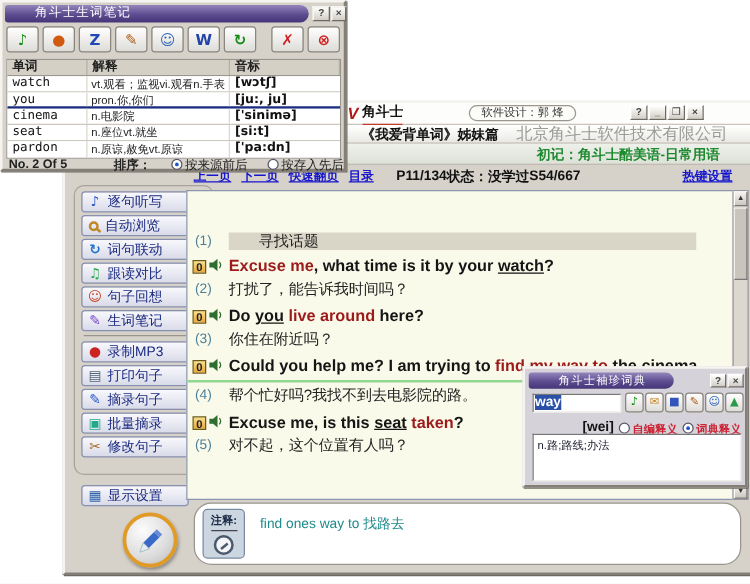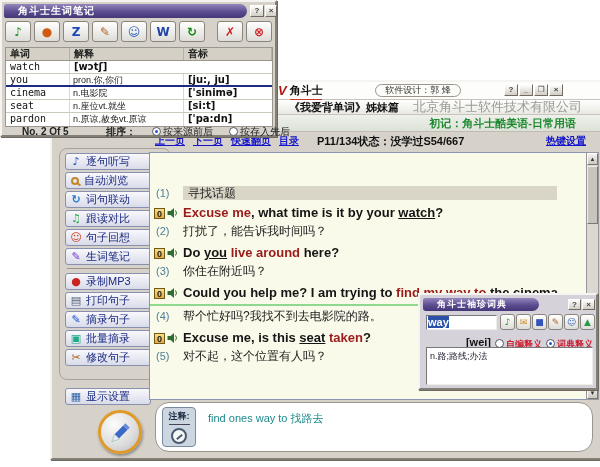--- a/index.html
+++ b/index.html
@@ -1,35 +1,35 @@
 <!DOCTYPE html>
 <html><head>
 <meta charset="utf-8">
 <style>
 *{margin:0;padding:0;box-sizing:border-box}
 body{background:#fff;font-family:"Liberation Sans","DejaVu Sans",sans-serif}
 #canvas{position:relative;width:600px;height:467px;background:#fff;overflow:hidden}
 .win{position:absolute;background:#d6d2ca;border-top:2px solid #f6f4f0;border-left:2px solid #f6f4f0;border-right:2px solid #837f77;border-bottom:2px solid #837f77;box-shadow:1px 1px 0 #6e6a62}
-.pbar{position:absolute;background:linear-gradient(180deg,#9486bc 0%,#5c4c90 55%,#453678 100%);border-radius:3px 8px 8px 3px;color:#fff;font-size:10px;font-weight:bold;line-height:14px;padding-left:14px;letter-spacing:1px;white-space:nowrap;overflow:hidden}
+.pbar{position:absolute;background:linear-gradient(180deg,#9486bc 0%,#5c4c90 55%,#453678 100%);border-radius:3px 8px 8px 3px;color:#fff;font-size:10px;font-weight:normal;line-height:14px;padding-left:24px;letter-spacing:1px;white-space:nowrap;overflow:hidden}
 .sys-btn{position:absolute;width:14px;height:12px;background:linear-gradient(180deg,#fefefc,#d2cec6);border:1px solid;border-color:#fff #6f6b63 #6f6b63 #fff;font-size:8px;font-weight:bold;color:#444;text-align:center;line-height:10px;cursor:default}
 .tb-btn{width:26px;height:21px;background:linear-gradient(180deg,#ffffff,#dddcd8);border:1px solid #8a867e;border-radius:3px;display:flex;align-items:center;justify-content:center;margin-right:3px}
 .tb-glyph{font-size:12px;font-weight:bold;font-family:"DejaVu Sans",sans-serif}
 
 #vocab-win{left:0;top:0;width:277px;height:137px;z-index:30}
 #vocab-toolbar{position:absolute;left:3px;top:19px;display:flex;align-items:center}
 #vocab-table{position:absolute;left:3px;top:45px;width:268px;border:1px solid #9a968e;background:#fff}
 .vt-head{display:flex;background:#d4d0c6;border-bottom:1px solid #9a968e;height:13px}
 .vt-head span{font-size:10px;font-weight:bold;color:#222;line-height:12px;padding-left:4px;border-right:1px solid #b4b0a8}
 .vt-row{display:flex;height:13px;border-bottom:1px solid #ccc8c0;background:#fff}
 .vt-row:last-child{border-bottom:none}
 .vt-current{border-bottom:2px solid #1c2c80}
 .c-word{width:64px;font-family:"DejaVu Sans Mono",monospace;font-size:10px;line-height:12px;padding-left:4px;color:#111;border-right:1px solid #dcd8d0}
 .c-mean{width:114px;font-size:9px;line-height:12px;padding-left:3px;color:#222;white-space:nowrap;overflow:hidden;border-right:1px solid #dcd8d0}
 .c-phon{flex:1;font-family:"DejaVu Sans",sans-serif;font-size:10px;font-weight:bold;line-height:12px;padding-left:4px;color:#111}
-#vocab-status{position:absolute;left:20px;top:123px;width:268px;height:13px;display:flex;justify-content:space-between;align-items:center;font-size:10px;color:#222}
+#vocab-status{position:absolute;left:5px;top:123px;width:268px;height:13px;display:flex;justify-content:space-between;align-items:center;font-size:10px;color:#222}
 .radio{display:inline-block;width:9px;height:9px;border-radius:50%;border:1px solid #556;background:#fff;position:relative;vertical-align:-1px;margin-right:2px}
 .radio.sel::after{content:"";position:absolute;left:2px;top:2px;right:2px;bottom:2px;border-radius:50%;background:#2255cc}
 .sort-opt{margin-left:16px;white-space:nowrap}
 
 #main-win{left:50px;top:80px;width:550px;height:380px;z-index:10;border-right:none}
 .m-row{position:absolute;left:0;width:550px}
 #m-title{top:0;height:18px;background:#fdfdfb;border-bottom:1px solid #c8c4bc;display:flex;align-items:center}
 .logo{display:flex;align-items:center;margin-left:226px;gap:3px}
 .logo-v{color:#b01818;font-weight:900;font-size:13px;font-style:italic}
 .logo-txt{font-size:11px;font-weight:bold;color:#111;line-height:10px}
@@ -56,21 +56,21 @@
 #content{position:absolute;left:97px;top:70px;width:437px;height:248px;background:#fafaea;border:1px solid #8a96b0;border-right:none;padding:33px 0 0 2px;overflow:hidden}
 .row{display:flex;align-items:flex-start;line-height:15px}
 .num{width:31px;padding-left:4px;color:#4d7f99;font-size:11px;flex:none}
 .gut{width:31px;padding-left:2px;display:flex;align-items:center;gap:2px;flex:none;padding-top:1px}
 .zero-badge{width:11px;height:11px;background:linear-gradient(180deg,#f8e08a,#e8a83c);border:1px solid #6e5a14;font-size:9px;font-weight:bold;color:#222;text-align:center;line-height:10px;flex:none}
 .txt{flex:1}
 .en{font-size:13px;font-weight:bold;color:#151515;margin-bottom:4px}
 .en .hl{color:#9b1a1a}
 .en .u{text-decoration:underline}
 .zh{font-size:12px;color:#222;margin-bottom:6px}
-.tbar{background:#d9d5c7;height:14px;line-height:14px;width:374px;padding-left:5px;font-size:12px;color:#222;margin-bottom:5px}
+.tbar{background:#d9d5c7;height:14px;line-height:14px;width:374px;padding-left:24px;font-size:12px;color:#222;margin-bottom:5px}
 .cur-line{height:2px;background:#8fd88f;width:295px;margin:0 0 3px -33px}
 
 #scrollbar{position:absolute;left:534px;top:70px;width:13px;height:248px;background:#dcd8d0;border:1px solid #9a96a0}
 .sb-btn{position:absolute;left:0;width:11px;height:12px;background:linear-gradient(180deg,#f4f2ee,#ccc8c0);border:1px solid;border-color:#fff #777 #777 #fff;font-size:6px;text-align:center;line-height:11px;color:#333}
 #sb-thumb{position:absolute;left:0;top:13px;width:11px;height:58px;background:#c9c5bd;border:1px solid;border-color:#f0eee8 #777 #777 #f0eee8}
 
 #bottom-box{position:absolute;left:103px;top:320px;width:438px;height:50px;background:#fff;border:1px solid #9a968e;border-radius:14px;display:flex;padding:4px 6px}
 #stamp{width:34px;height:40px;background:#ccd6e0;border:1px solid #7a8aa0;border-radius:4px;flex:none;display:flex;flex-direction:column;align-items:center;padding-top:2px}
 #stamp-label{font-size:9px;font-weight:bold;color:#1a2a44;border-bottom:1px solid #445;padding-bottom:1px}
 .compass{width:16px;height:16px;border:2px solid #4a5a6e;border-radius:50%;margin-top:3px;position:relative;background:#f4f6f8}
@@ -315,20 +315,21 @@
       </div>
     <div id="vocab-table">
       <div class="vt-head">
         <span class="c-word">单词</span>
         <span class="c-mean">解释</span>
         <span class="c-phon">音标</span>
       </div>
       <div>
           <div class="vt-row">
             <span class="c-word">watch</span>
+            <span class="c-mean">vt.观看；监视vi.观看n.手表</span>
             <span class="c-phon">[wɔtʃ]</span>
           </div>
           <div class="vt-row vt-current">
             <span class="c-word">you</span>
             <span class="c-mean">pron.你,你们</span>
             <span class="c-phon">[ju:, ju]</span>
           </div>
           <div class="vt-row">
             <span class="c-word">cinema</span>
             <span class="c-mean">n.电影院</span>

